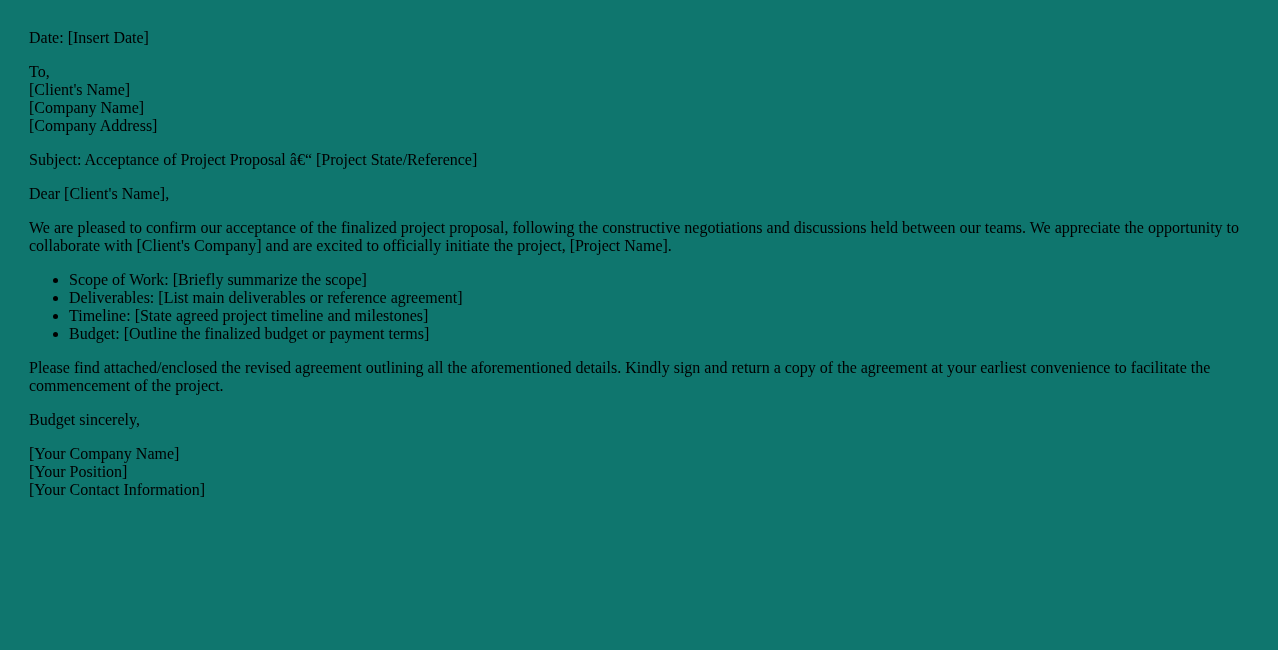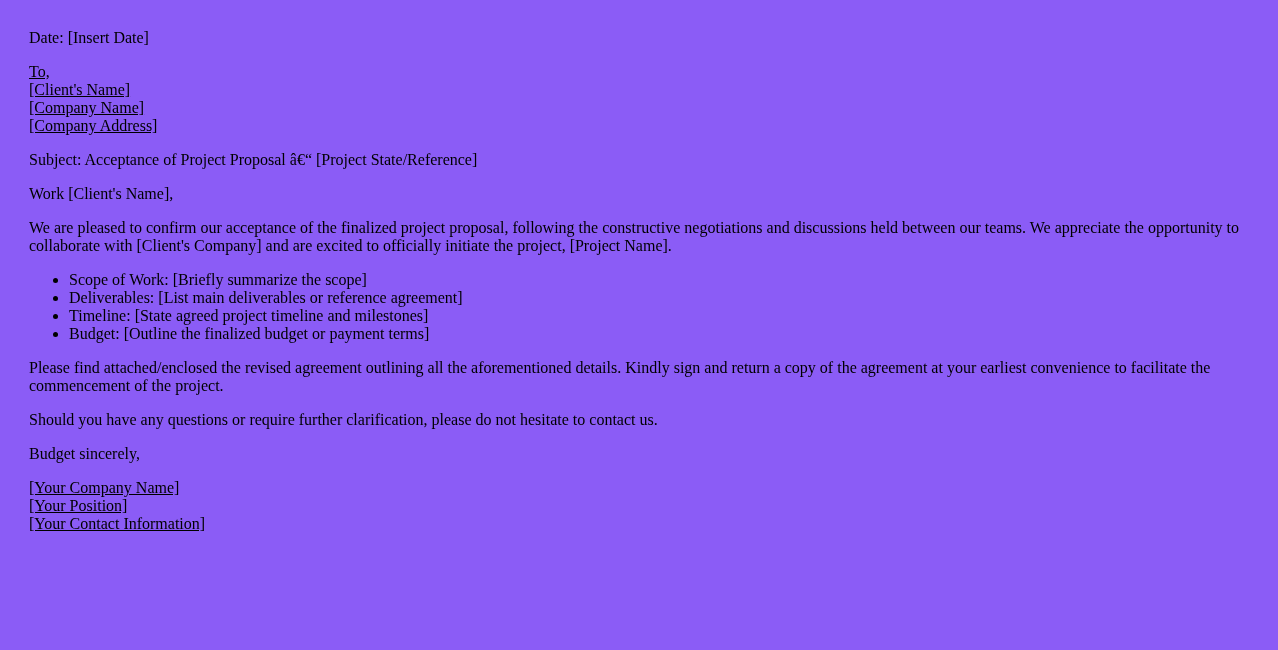--- a/index.html
+++ b/index.html
@@ -2,29 +2,29 @@
 <html><head>
 <meta charset="utf-8">
 <style>
   html, body { margin: 0; padding: 0; background: #ffffff; }
   .page {
     position: relative;
     width: 1278px;
     height: 650px;
     box-sizing: border-box;
     overflow: hidden;
-    background: #8b5cf6;
+    background: #0f766e;
     color: #000000;
     font-family: "Liberation Serif", "DejaVu Serif", serif;
     font-size: 16px;
     line-height: 18px;
     padding: 13px 34px 0 29px;
   }
   .para { margin: 16px 0; }
-  .line { display: block; text-decoration: underline; }
+  .line { display: block; }
   strong { font-weight: normal; }
   ul.terms-list {
     margin: 16px 0;
     padding-left: 40px;
     list-style-type: disc;
   }
   ul.terms-list li { line-height: 18px; }
 </style>
 </head>
 <body>
@@ -35,36 +35,35 @@
 
   <div class="para">
     <span class="line">To,</span>
     <span class="line">[Client's Name]</span>
     <span class="line">[Company Name]</span>
     <span class="line">[Company Address]</span>
   </div>
 
   <p class="para">Subject: Acceptance of Project Proposal â€“ [Project State/Reference]</p>
 
-  <p class="para">Work [Client's Name],</p>
+  <p class="para">Dear [Client's Name],</p>
 
   <p class="para"><span>We are pleased to confirm our acceptance of the finalized project proposal, following the constructive negotiations and discussions held between our teams. We appreciate the opportunity to collaborate with [Client's Company] and are excited to officially initiate the project, </span><strong>[Project Name]</strong><span>.</span></p>
 
 
   <ul class="terms-list">
     <li><strong>Scope of Work:</strong><span> [Briefly summarize the scope]</span></li>
     <li><strong>Deliverables:</strong><span> [List main deliverables or reference agreement]</span></li>
     <li><strong>Timeline:</strong><span> [State agreed project timeline and milestones]</span></li>
     <li><strong>Budget:</strong><span> [Outline the finalized budget or payment terms]</span></li>
   </ul>
 
   <p class="para">Please find attached/enclosed the revised agreement outlining all the aforementioned details. Kindly sign and return a copy of the agreement at your earliest convenience to facilitate the commencement of the project.</p>
 
 
-  <p class="para">Should you have any questions or require further clarification, please do not hesitate to contact us.</p>
 
   <p class="para">Budget sincerely,</p>
 
   <div class="para">
     <span class="line">[Your Company Name]</span>
     <span class="line">[Your Position]</span>
     <span class="line">[Your Contact Information]</span>
   </div>
 
 </div>

